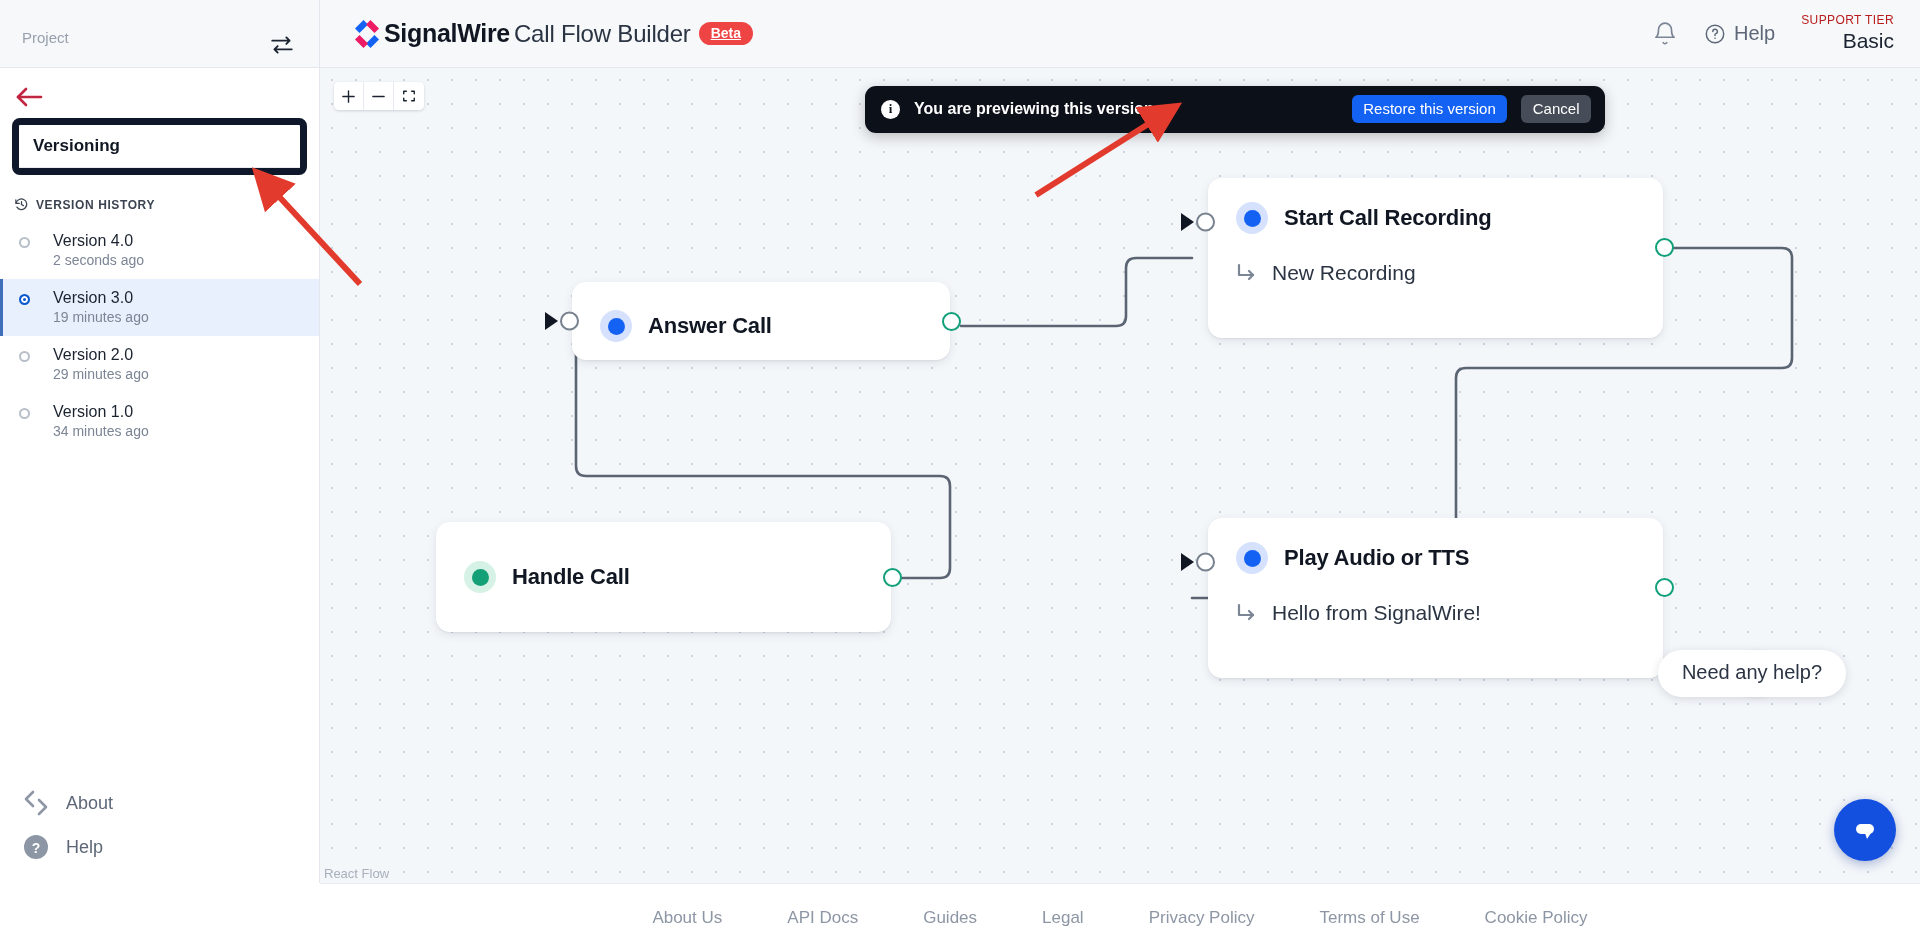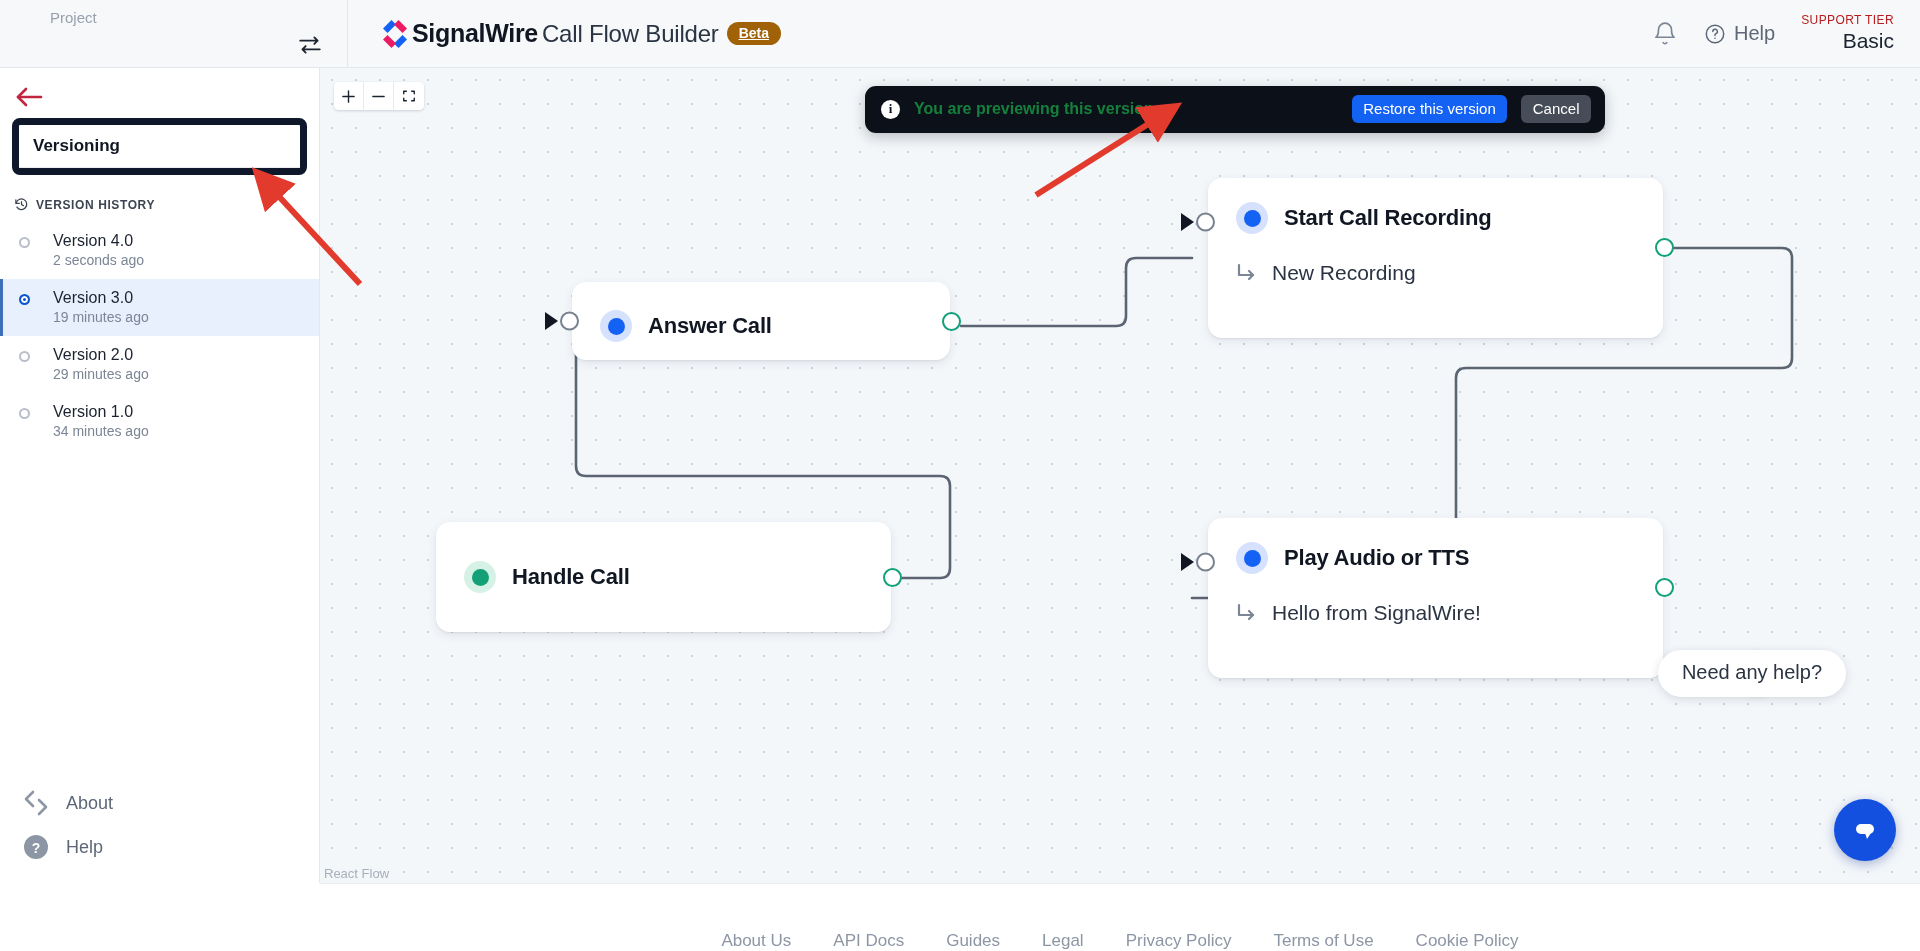--- a/index.html
+++ b/index.html
@@ -13,40 +13,39 @@
 
   
   .topbar {
     position: absolute; top: 0; left: 0; width: 1920px; height: 68px;
     background: #f6f8fa;
     border-bottom: 1px solid #e4e8ee;
     display: flex; align-items: center;
   }
   .project-block {
     width: 320px; height: 68px; padding: 8px 22px 0 22px;
-    display: flex; flex-direction: column; 
+    display: flex; flex-direction: column; justify-content: center;
     position: relative;
     border-right: 1px solid #e4e8ee;
-    margin-left: 28px;
   }
   .project-label { font-size: 15px; color: #98a0ad; line-height: 20px; }
   .project-name { font-size: 25px; color: #1b2330; line-height: 30px; font-weight: 400; letter-spacing: -0.2px;}
   .swap-icon {
     position: absolute; right: 24px; top: 50%; transform: translateY(-2px);
     width: 26px; height: 26px; color: #1b2330;
   }
 
   .brand {
     display: flex; align-items: center; margin-left: 30px;
   }
   .sw-logo { width: 34px; height: 34px; }
   .sw-name { font-size: 25px; font-weight: bold; color: #111722; letter-spacing: -0.3px;}
   .sw-product { font-size: 24px; color: #2b3443; letter-spacing: -0.2px; margin-left: 4px;}
   .beta-badge {
-    background: #a16207; color: #fff; font-size: 14px; font-weight: bold;
+    background: #ef4444; color: #fff; font-size: 14px; font-weight: bold;
     border-radius: 12px; padding: 3px 12px 4px; margin-left: 8px; text-decoration: underline;
   }
 
   .topright { margin-left: auto; display: flex; align-items: center; gap: 26px; padding-right: 26px;}
   .bell-icon { width: 26px; height: 26px; color: #7b8595; }
   .help-link { display: flex; align-items: center; gap: 8px; color: #5d6777; font-size: 20px; }
   .help-q { width: 22px; height: 22px; }
   .tier { text-align: right; line-height: 1.25; }
   .tier-label { font-size: 12px; color: #b91c1c; letter-spacing: .4px; }
   .tier-value { font-size: 21px; color: #1b2330; }
@@ -128,21 +127,21 @@
     background: #0c1018; border-radius: 11px;
     display: flex; align-items: center; gap: 14px;
     padding: 9px 14px 10px 16px;
     box-shadow: 0 4px 14px rgba(10,15,25,.25);
   }
   .pb-info {
     width: 19px; height: 19px; border-radius: 50%; background: #fff; color: #0c1018;
     font-size: 13px; font-weight: bold; display:flex; align-items:center; justify-content:center;
     font-family: "Liberation Serif", serif;
   }
-  .pb-text { color: #15803d; font-size: 16px; font-weight: bold; margin-right: 180px; }
+  .pb-text { color: #ffffff; font-size: 16px; font-weight: bold; margin-right: 180px; }
   .pb-restore {
     background: #1462f4; color: #fff; border: none; border-radius: 6px;
     font-size: 15px; padding: 5px 11px 6px; cursor: pointer; font-family: inherit;
   }
   .pb-cancel {
     background: #464d58; color: #fff; border: none; border-radius: 6px;
     font-size: 15px; padding: 5px 12px 6px; cursor: pointer; font-family: inherit;
   }
 
   
@@ -202,21 +201,21 @@
   .chat-fab {
     position: absolute; right: 24px; bottom: 22px; width: 62px; height: 62px;
     border-radius: 50%; background: #1450e0; box-shadow: 0 3px 12px rgba(20,50,140,.35);
     display: flex; align-items: center; justify-content: center; cursor: pointer; z-index: 41;
   }
 
   
   .footer {
     position: absolute; left: 320px; top: 883px; width: 1600px; height: 68px;
     background: #ffffff; border-top: 1px solid #e8ecf1;
-    display: flex; align-items: flex-end; justify-content: center; gap: 42px;
+    display: flex; align-items: center; justify-content: center; gap: 65px;
   }
   .footer-link { font-size: 17px; color: #8d96a4; cursor: pointer; }
 
   
   .ann { position: absolute; z-index: 60; pointer-events: none; }
 </style>
 </head>
 <body>
 
 <div id="app">

